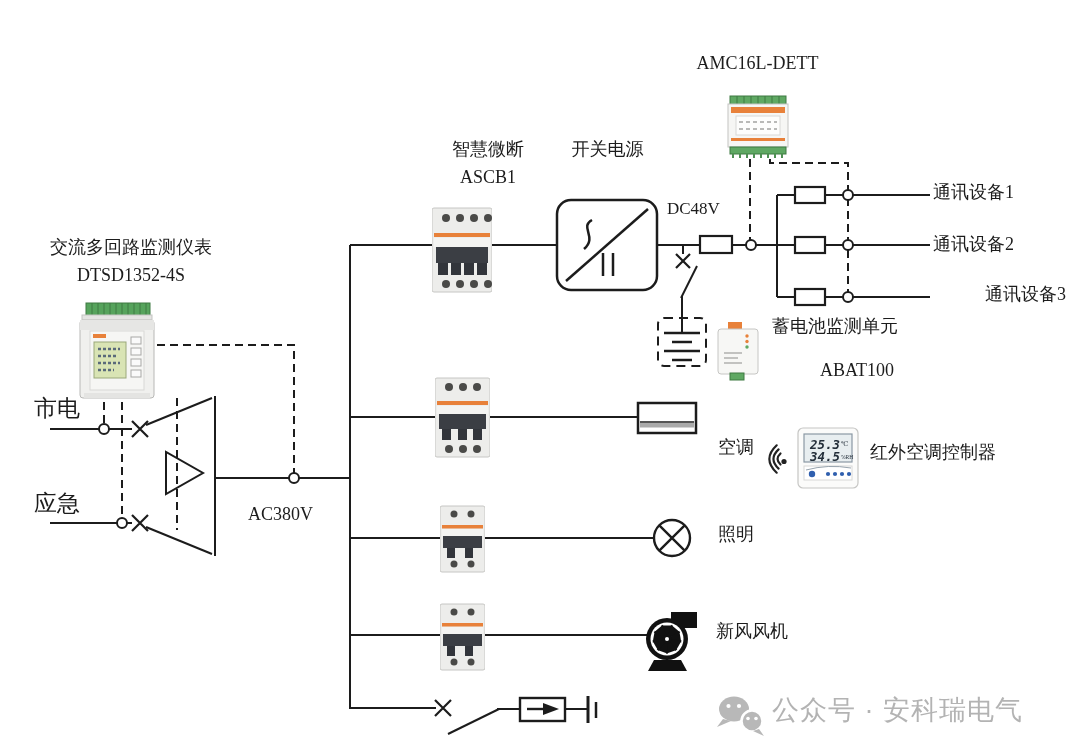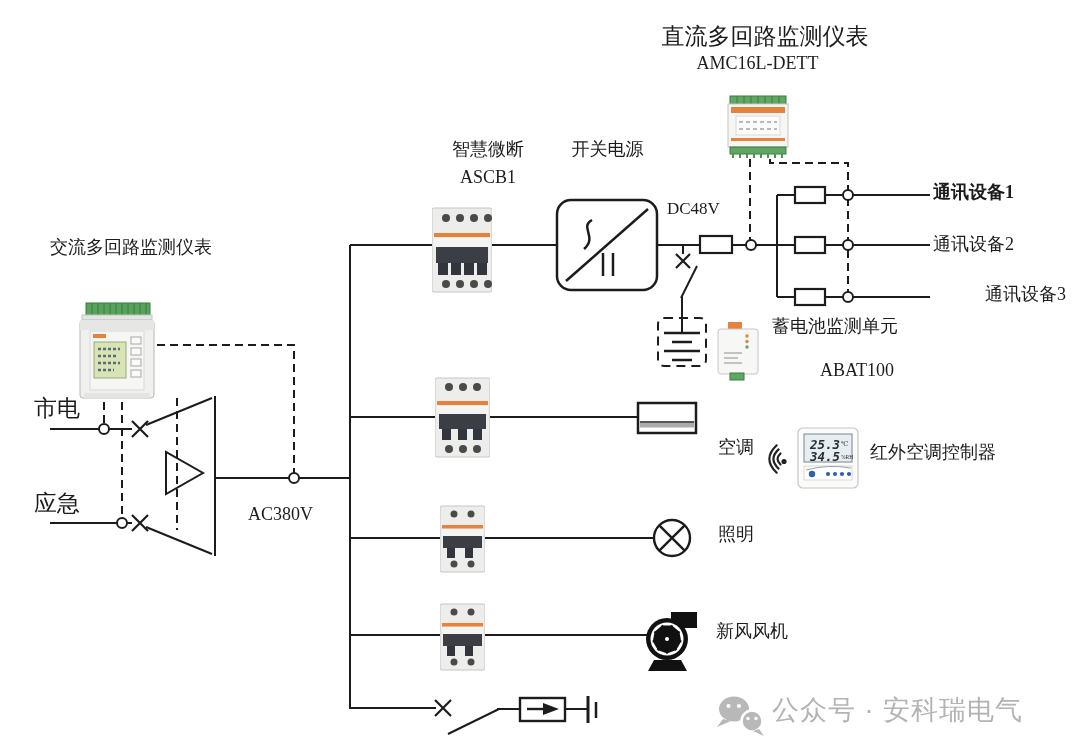--- a/index.html
+++ b/index.html
@@ -274,36 +274,36 @@
     <polygon points="723,719 717,727 731,721"></polygon>
     <circle cx="728.5" cy="706" r="2.1" fill="#ffffff"></circle>
     <circle cx="739" cy="706" r="2.1" fill="#ffffff"></circle>
     <circle cx="752" cy="721" r="10.5" stroke="#ffffff" stroke-width="2.5"></circle>
     <polygon points="759,729 764,736 753,731"></polygon>
     <circle cx="748" cy="718.5" r="1.8" fill="#ffffff"></circle>
     <circle cx="756" cy="718.5" r="1.8" fill="#ffffff"></circle>
   </g>
 </svg>
 
-<div class="lbl t23 c" style="left:620px;top:24px;width:290px;">直流多回路监测仪表</div>
 <div class="lbl t22 c" style="left:620px;top:53px;width:275px;">AMC16L-DETT</div>
 
 <div class="lbl t22 c" style="left:427px;top:139px;width:122px;">智慧微断</div>
 <div class="lbl t22 c" style="left:427px;top:167px;width:122px;">ASCB1</div>
 <div class="lbl t22 c" style="left:550px;top:139px;width:115px;">开关电源</div>
 
 <div class="lbl t21" style="left:667px;top:199px;">DC48V</div>
 
 <div class="lbl t22 c" style="left:10px;top:237px;width:242px;">交流多回路监测仪表</div>
+<div class="lbl t22 c" style="left:10px;top:265px;width:242px;">DTSD1352-4S</div>
 
 <div class="lbl t23" style="left:34px;top:396px;">市电</div>
 <div class="lbl t23" style="left:34px;top:491px;">应急</div>
 <div class="lbl t22" style="left:248px;top:504px;">AC380V</div>
 
-<div class="lbl t22" style="left:933px;top:182px;font-weight:bold;">通讯设备1</div>
+<div class="lbl t22" style="left:933px;top:182px;">通讯设备1</div>
 <div class="lbl t22" style="left:933px;top:234px;">通讯设备2</div>
 <div class="lbl t22" style="left:985px;top:284px;">通讯设备3</div>
 
 <div class="lbl t22" style="left:772px;top:316px;">蓄电池监测单元</div>
 <div class="lbl t22 c" style="left:772px;top:360px;width:170px;">ABAT100</div>
 
 <div class="lbl t22" style="left:718px;top:405px;margin-top:32px;">空调</div>
 <div class="lbl t22" style="left:870px;top:442px;">红外空调控制器</div>
 <div class="lbl t22" style="left:718px;top:524px;">照明</div>
 <div class="lbl t22" style="left:716px;top:621px;">新风风机</div>

